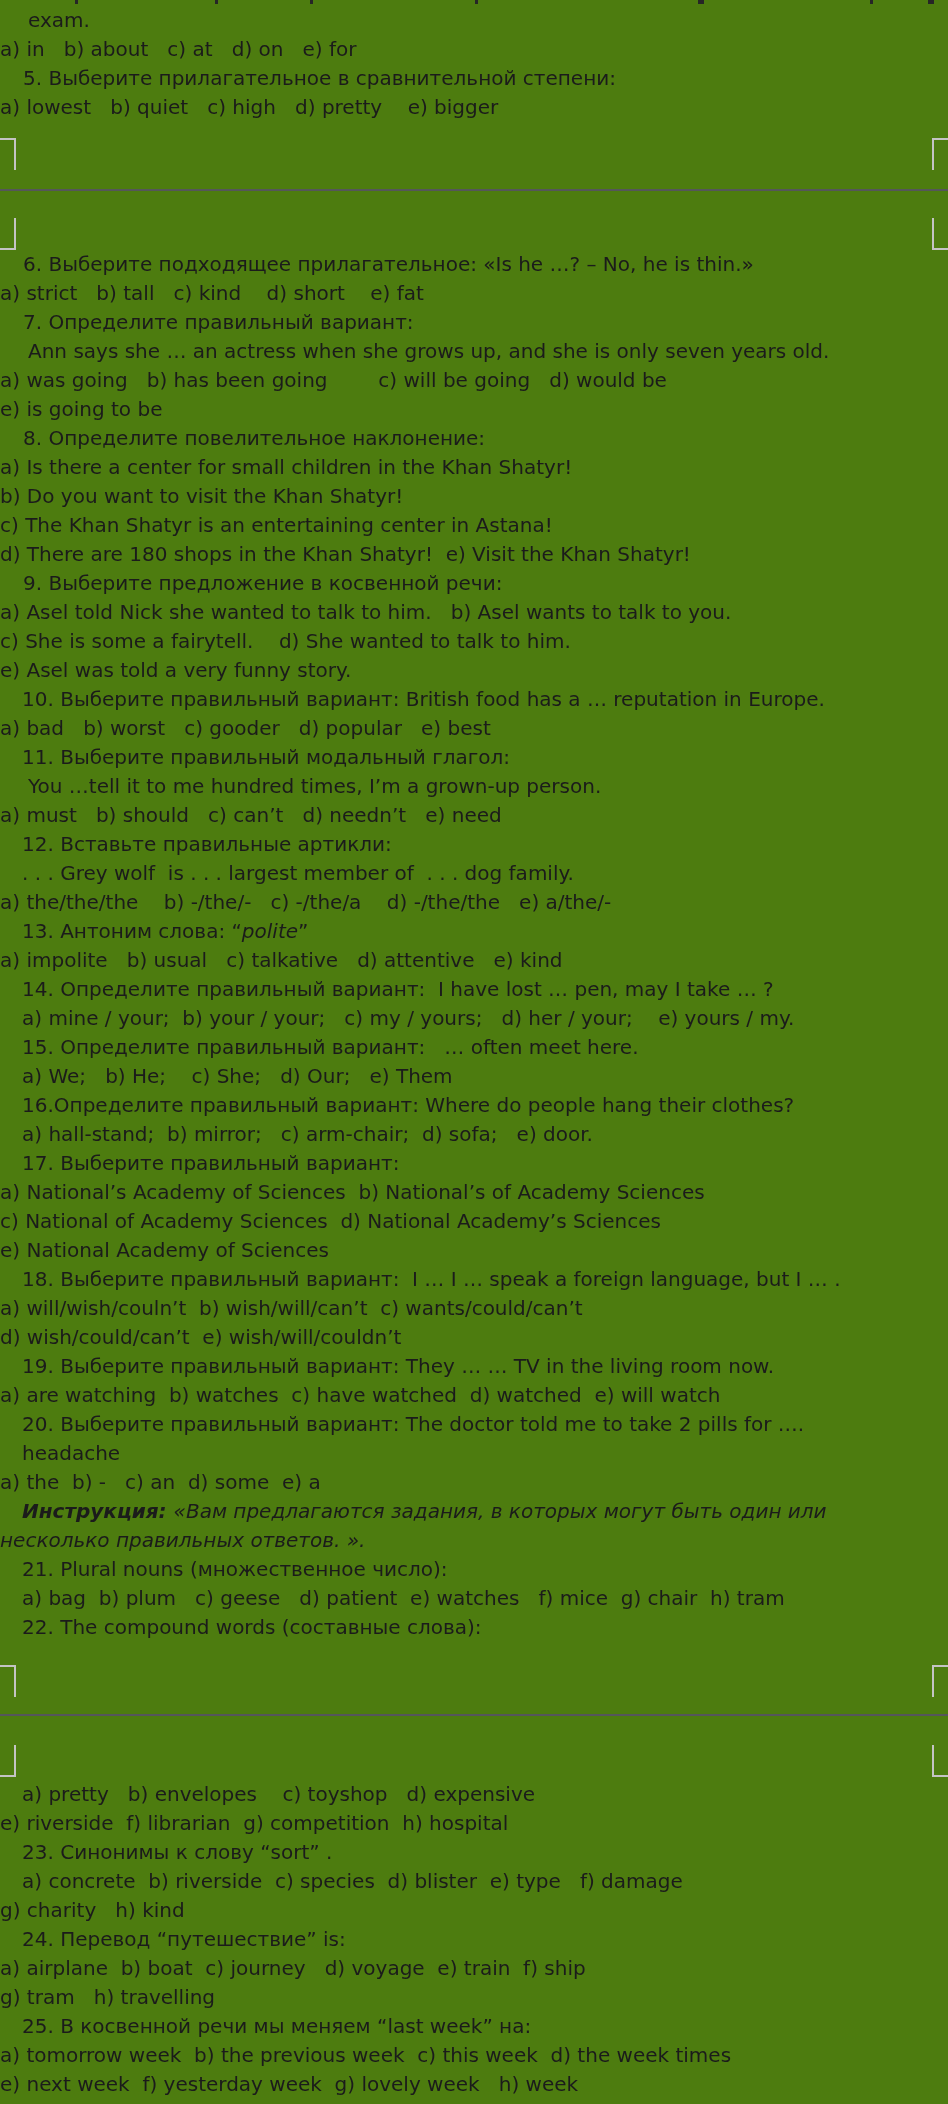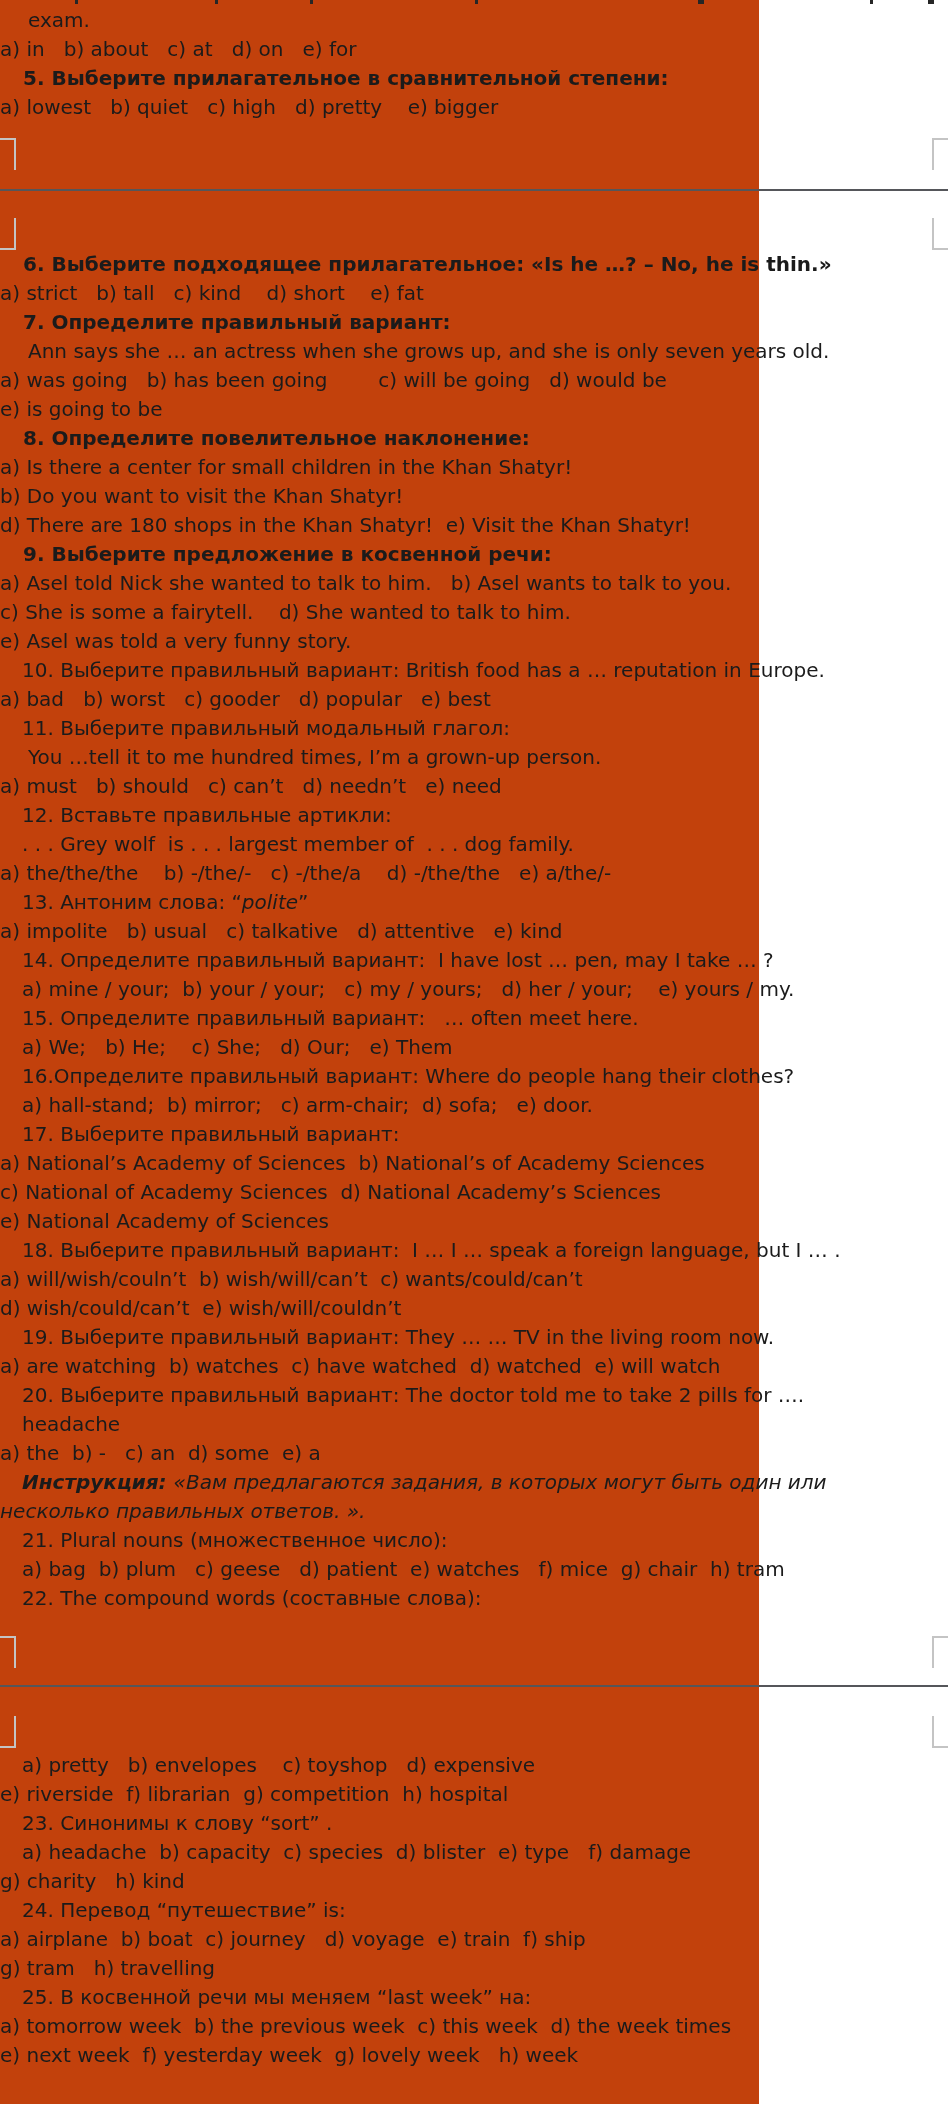--- a/index.html
+++ b/index.html
@@ -1,32 +1,32 @@
 <!DOCTYPE html>
 <html><head>
 <meta charset="utf-8">
 <style>
   html,body{margin:0;padding:0;}
   body{
     width:948px;height:2104px;overflow:hidden;background:#ffffff;
     font-family:"DejaVu Sans","Liberation Sans",sans-serif;
     color:var(--text,#1b1b1b);
   }
-  .page{position:relative;width:759px;height:2104px;background:#c2410c;}
+  .page{position:relative;width:948px;height:2104px;background:#4d7c0f;}
   
   .top-fragments{position:relative;height:6px;width:948px;}
   .frag{position:absolute;top:0;height:4px;width:3px;background:#262626;}
   .frag.wide{width:6px;}
 
   .line{
     white-space:pre;height:29px;line-height:29px;font-size:20px;
     letter-spacing:0px;overflow:visible;
   }
   .i0{padding-left:22px;}
-  .i23{padding-left:23px;font-weight:bold;}
+  .i23{padding-left:23px;}
   .i28{padding-left:28px;}
   .i32{}
   .i47{}
   .b{font-weight:700;}
   .it{font-style:italic;}
 
   
   .pb{position:relative;width:948px;}
   .pb1{height:128px;}
   .pb2{height:138px;}
@@ -68,20 +68,21 @@
       </div>
       <div class="line i23"><span>6. Выберите подходящее прилагательное: «Is he …? – No, he is thin.»</span></div>
       <div class="line i32"><span>a) strict   b) tall   c) kind    d) short    e) fat</span></div>
       <div class="line i23"><span>7. Определите правильный вариант:</span></div>
       <div class="line i28"><span>Ann says she … an actress when she grows up, and she is only seven years old.</span></div>
       <div class="line i32"><span>a) was going   b) has been going        c) will be going   d) would be</span></div>
       <div class="line i32"><span>e) is going to be</span></div>
       <div class="line i23"><span>8. Определите повелительное наклонение:</span></div>
       <div class="line i32"><span>a) Is there a center for small children in the Khan Shatyr!</span></div>
       <div class="line i32"><span>b) Do you want to visit the Khan Shatyr!</span></div>
+      <div class="line i32"><span>c) The Khan Shatyr is an entertaining center in Astana!</span></div>
       <div class="line i32"><span>d) There are 180 shops in the Khan Shatyr!  e) Visit the Khan Shatyr!</span></div>
       <div class="line i23"><span>9. Выберите предложение в косвенной речи:</span></div>
       <div class="line i32"><span>a) Asel told Nick she wanted to talk to him.   b) Asel wants to talk to you.</span></div>
       <div class="line i32"><span>c) She is some a fairytell.    d) She wanted to talk to him.</span></div>
       <div class="line i32"><span>e) Asel was told a very funny story.</span></div>
       <div class="line i0"><span>10. Выберите правильный вариант: British food has a … reputation in Europe.</span></div>
       <div class="line i32"><span>a) bad   b) worst   c) gooder   d) popular   e) best</span></div>
       <div class="line i0"><span>11. Выберите правильный модальный глагол:</span></div>
       <div class="line i28"><span>You …tell it to me hundred times, I’m a grown-up person.</span></div>
       <div class="line i32"><span>a) must   b) should   c) can’t   d) needn’t   e) need</span></div>
@@ -116,21 +117,21 @@
       <div class="pb pb2">
         <div class="mark bm l"></div>
         <div class="mark bm r"></div>
         <div class="divider"></div>
         <div class="mark tm l"></div>
         <div class="mark tm r"></div>
       </div>
       <div class="line i0"><span>a) pretty   b) envelopes    c) toyshop   d) expensive</span></div>
       <div class="line i32"><span>e) riverside  f) librarian  g) competition  h) hospital</span></div>
       <div class="line i0"><span>23. Синонимы к слову “sort” .</span></div>
-      <div class="line i0"><span>a) headache  b) capacity  c) species  d) blister  e) type   f) damage</span></div>
+      <div class="line i0"><span>a) concrete  b) riverside  c) species  d) blister  e) type   f) damage</span></div>
       <div class="line i32"><span>g) charity   h) kind</span></div>
       <div class="line i0"><span>24. Перевод “путешествие” is:</span></div>
       <div class="line i32"><span>a) airplane  b) boat  c) journey   d) voyage  e) train  f) ship</span></div>
       <div class="line i32"><span>g) tram   h) travelling</span></div>
       <div class="line i0"><span>25. В косвенной речи мы меняем “last week” на:</span></div>
       <div class="line i32"><span>a) tomorrow week  b) the previous week  c) this week  d) the week times</span></div>
       <div class="line i32"><span>e) next week  f) yesterday week  g) lovely week   h) week</span></div>
     </div>
 </div>
 

